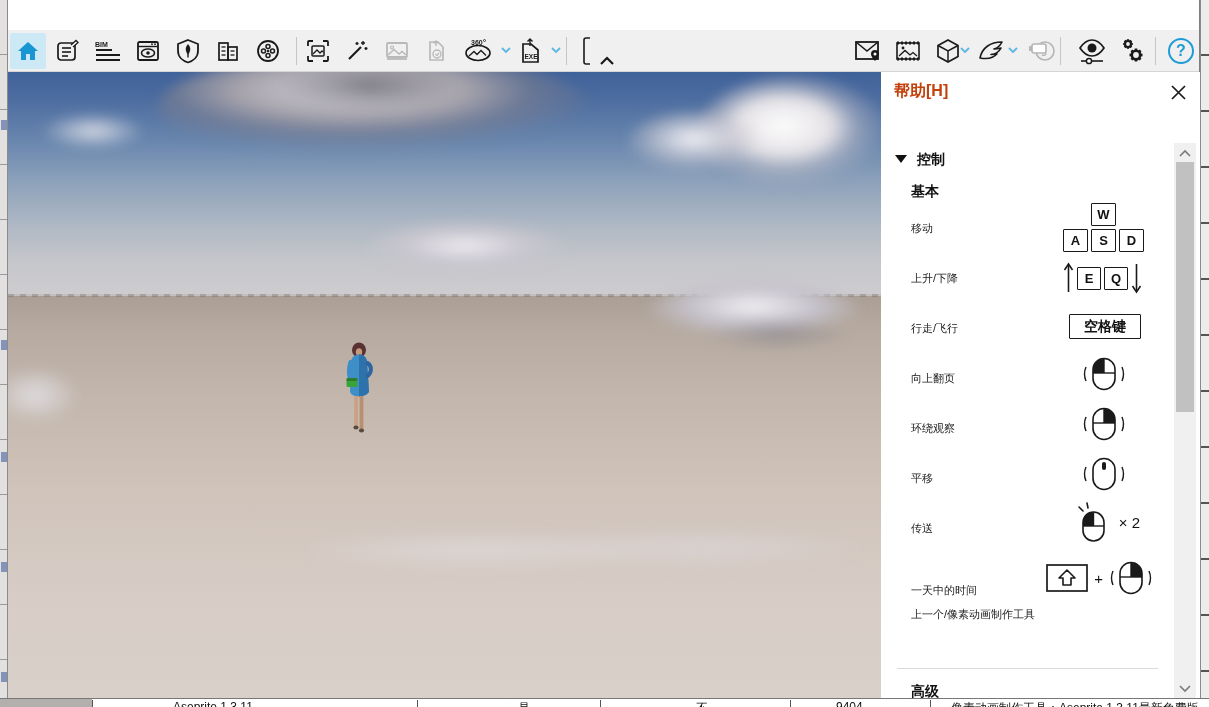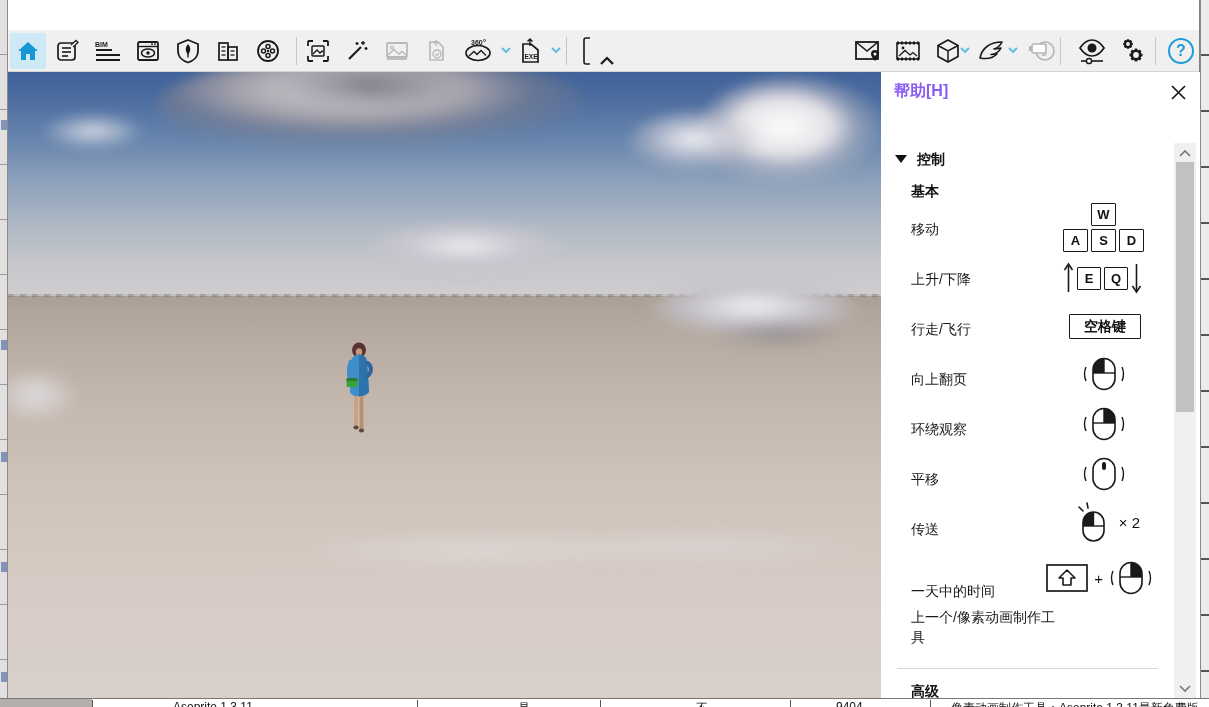--- a/index.html
+++ b/index.html
@@ -48,30 +48,30 @@
   .ground { position:absolute; left:0; top:224px; width:100%; height:402px;
     background:linear-gradient(to bottom,#ab9f95 0%,#b6aaa0 8%,#c3b7ad 25%,#cfc3ba 48%,#d7ccc5 72%,#d9d0ca 100%); }
   .horizon { position:absolute; left:0; top:222px; width:100%; height:3px;
     background:repeating-linear-gradient(to right, rgba(120,110,100,.45) 0 6px, rgba(160,150,140,.25) 6px 12px); }
   .cloud { position:absolute; border-radius:50%; filter:blur(6px); }
   .person { position:absolute; left:330px; top:269px; }
 
   
   .panel { position:absolute; left:873px; top:72px; width:319px; height:626px; background:#fff; }
   .hp-header { position:absolute; left:0; top:0; width:100%; height:43px; background:#fff; }
-  .hp-title { position:absolute; left:13px; top:9px; font-size:16px; font-weight:bold; color:#8b5cf6; }
+  .hp-title { position:absolute; left:13px; top:9px; font-size:16px; font-weight:bold; color:#c2410c; }
   .hp-close { position:absolute; right:10px; top:8px; width:24px; height:24px;
     display:flex; align-items:center; justify-content:center; }
   .hp-tabs { position:absolute; left:0; top:43px; width:100%; height:28px; background:#f0f0f0; }
   .hp-tab { position:absolute; top:0; height:28px; display:flex; align-items:center;
     justify-content:center; font-size:13px; color:#8c8c8c; padding:0 10px; }
   .hp-tab.active { background:#fff; border-top:3px solid #2d9bc0; color:#7d7d7d; }
   .hp-body { position:absolute; left:0; top:71px; width:100%; height:555px; background:#fff; overflow:hidden; }
 
-  .hp-row-label { position:absolute; left:30px; font-size:14px; color:#1a1a1a; }
+  .hp-row-label { position:absolute; left:30px; font-size:11px; color:#1a1a1a; }
   .hp-section { position:absolute; left:30px; font-size:14px; font-weight:bold; color:#111; }
   .tri-down { position:absolute; left:14px; width:0; height:0;
     border-left:6px solid transparent; border-right:6px solid transparent; border-top:8px solid #111; }
 
   .key { display:inline-flex; align-items:center; justify-content:center;
     border:1.5px solid #1a1a1a; background:#fff; font-weight:bold; font-size:13px;
     color:#111; border-radius:1px; }
   .kgrid { position:absolute; display:grid; grid-template-columns:repeat(3,25px);
     grid-auto-rows:23px; gap:3px; }
   .kgrid .key { width:25px; height:23px; }

